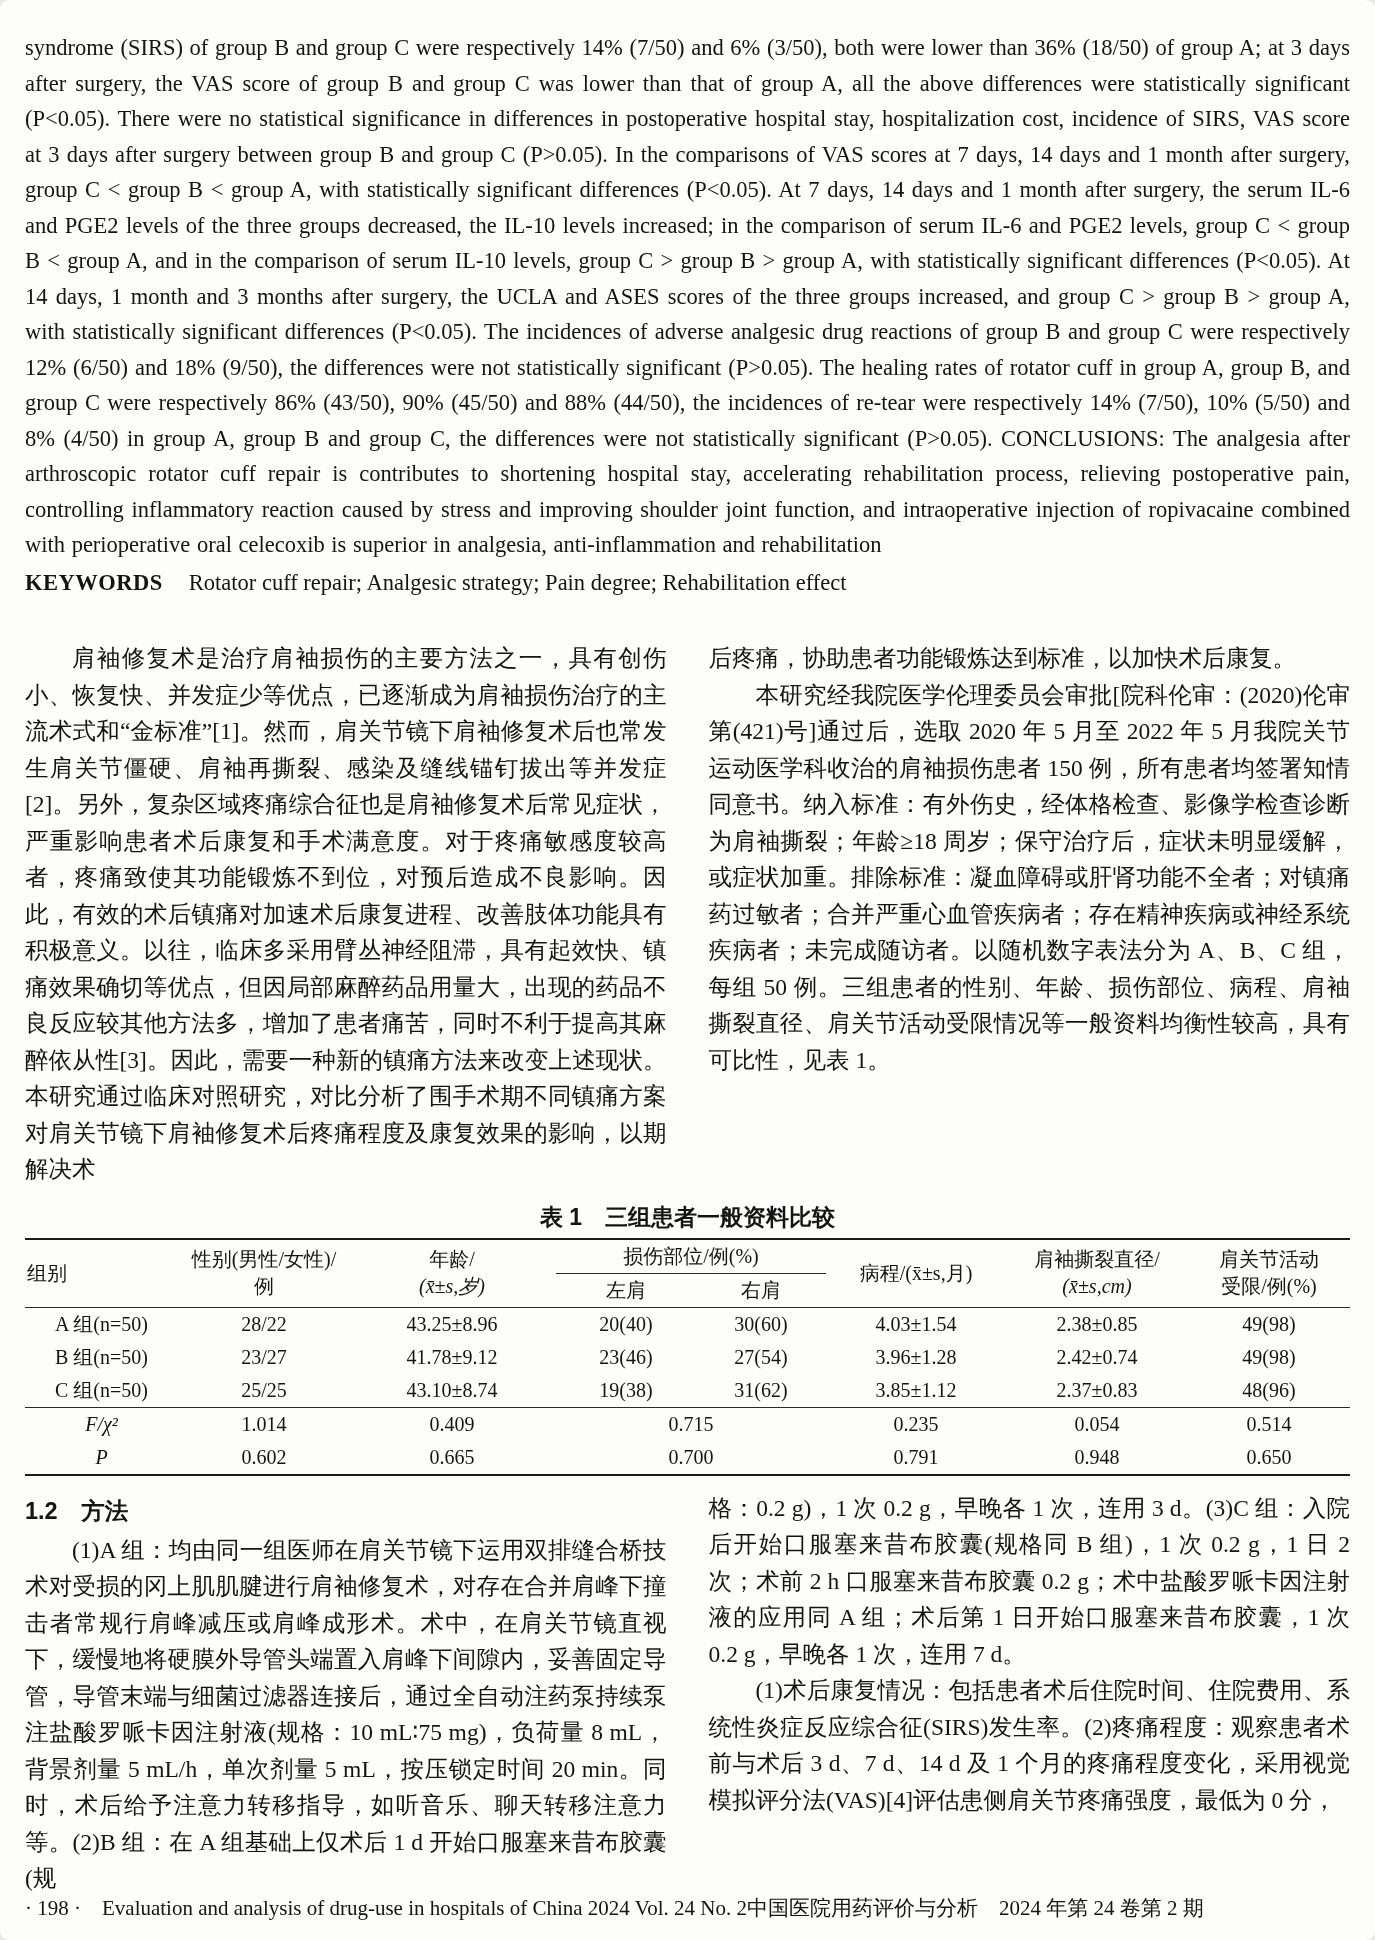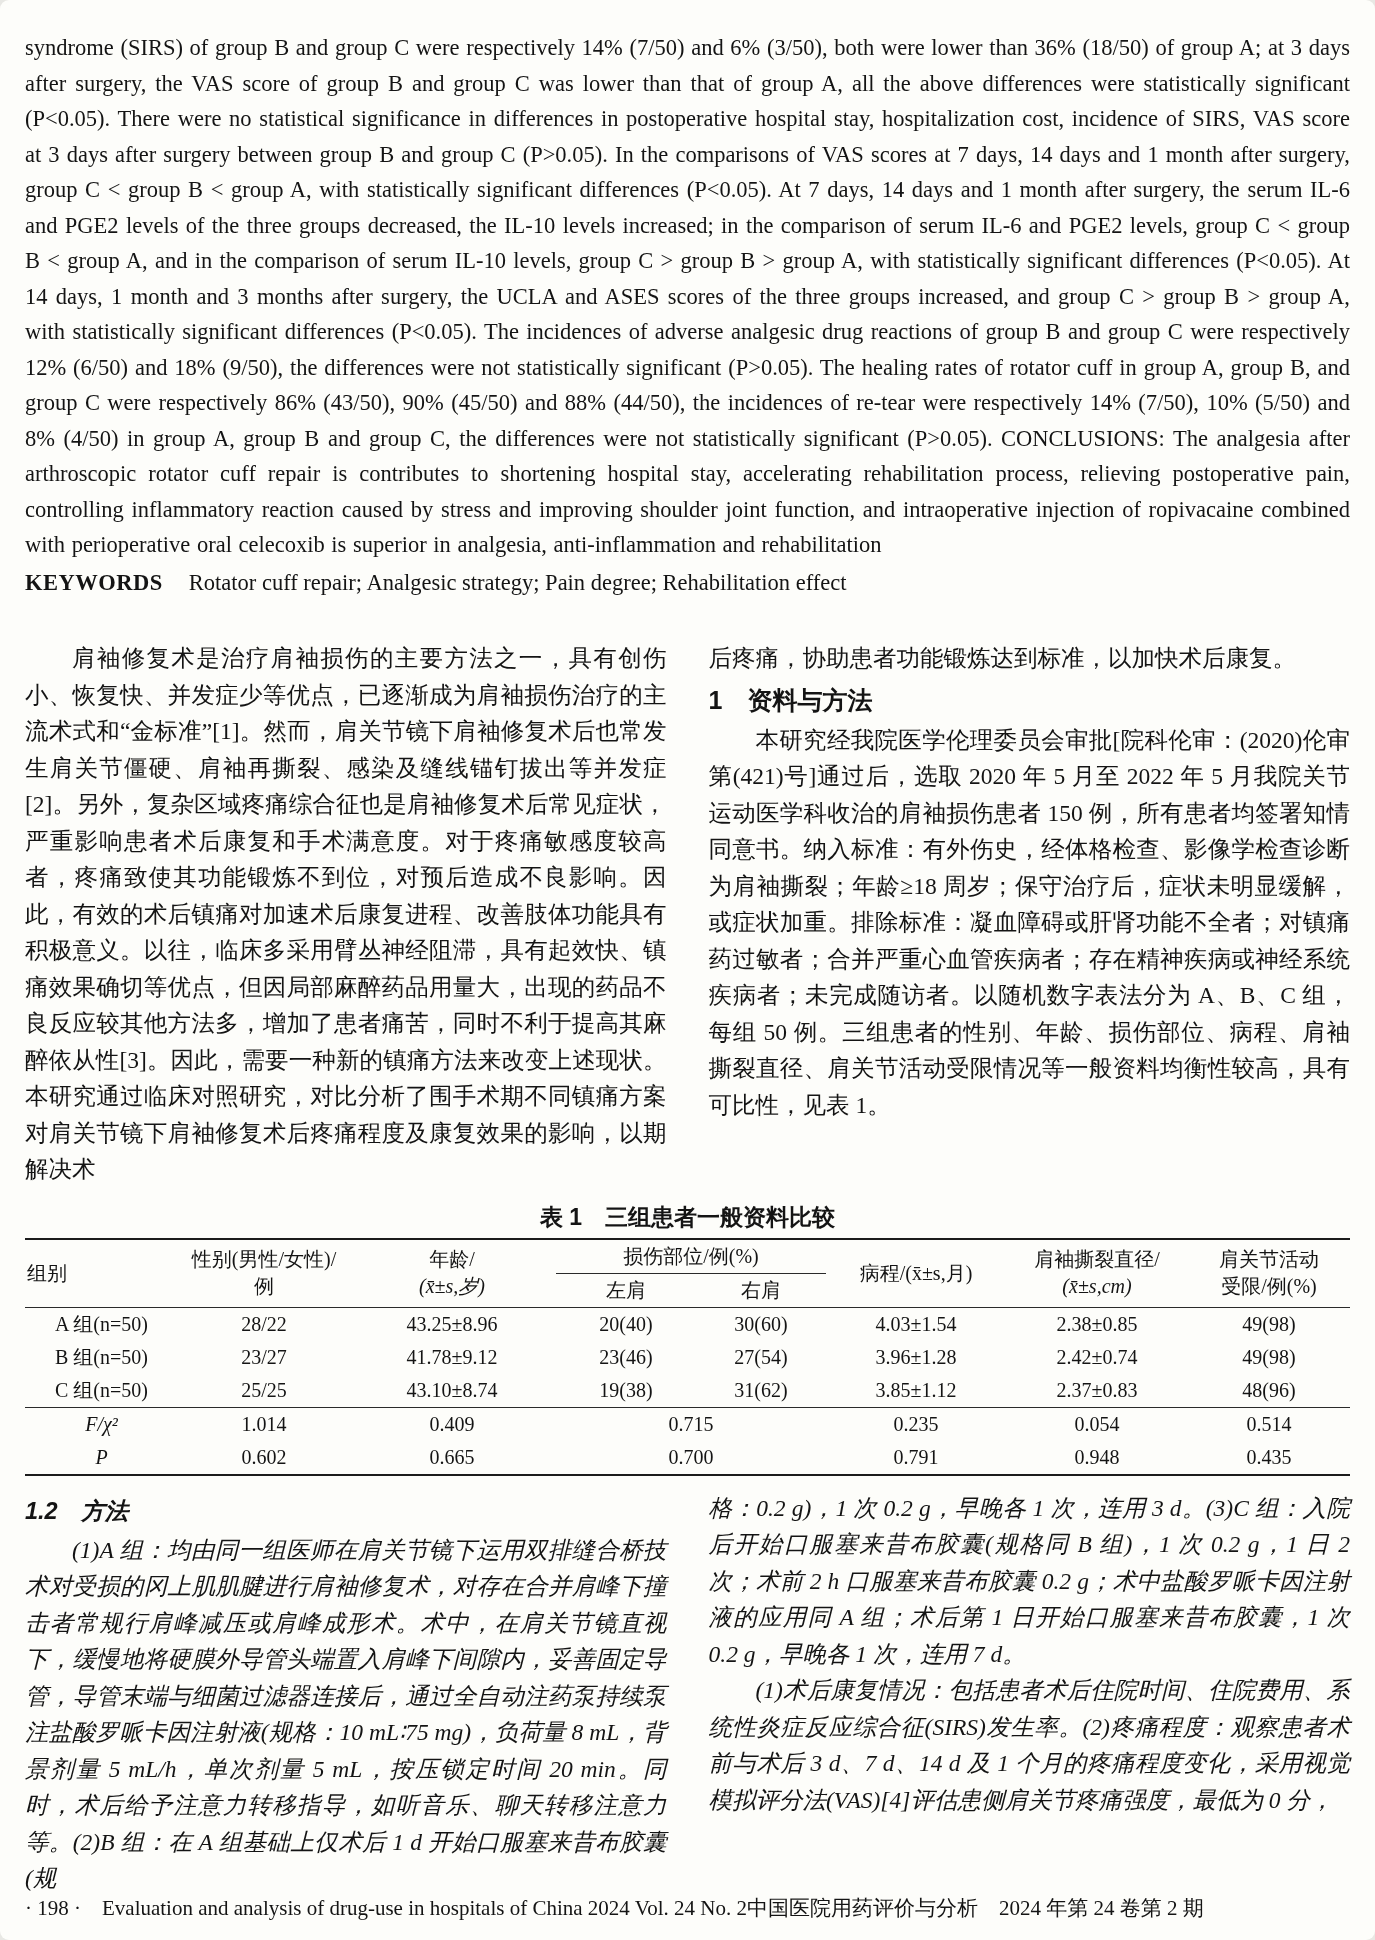--- a/index.html
+++ b/index.html
@@ -27,21 +27,21 @@
   }
   .kw-label{font-weight:bold;letter-spacing:.5px;margin-right:26px;}
   
   .cols{
     display:flex;gap:42px;
     font-size:23.5px;line-height:36.5px;
     text-align:justify;
     justify-content:center;
   }
   .cols.first{margin-top:40px;}
-  .cols.second{margin-top:14px;font-style:italic;}
+  .cols.second{margin-top:14px;}
   .col{flex:1 1 0;min-width:0;}
   .cjk-para{text-indent:2em;margin:0;}
   .cjk-cont{margin:0;}
   .h1-cn{
     font-family:"Liberation Sans","DejaVu Sans",sans-serif;
     font-weight:bold;font-size:25px;line-height:40px;
     margin:3px 0 2px 0;text-align:left;
   }
   .h2-cn{
     font-family:"Liberation Sans","DejaVu Sans",sans-serif;
@@ -96,21 +96,20 @@
   <div class="kw-line">
     <span class="kw-label">KEYWORDS</span><span>Rotator cuff repair; Analgesic strategy; Pain degree; Rehabilitation effect</span>
   </div>
 
   <div class="cols first">
     <div class="col">
       <p class="cjk-para">肩袖修复术是治疗肩袖损伤的主要方法之一，具有创伤小、恢复快、并发症少等优点，已逐渐成为肩袖损伤治疗的主流术式和“金标准”[1]。然而，肩关节镜下肩袖修复术后也常发生肩关节僵硬、肩袖再撕裂、感染及缝线锚钉拔出等并发症[2]。另外，复杂区域疼痛综合征也是肩袖修复术后常见症状，严重影响患者术后康复和手术满意度。对于疼痛敏感度较高者，疼痛致使其功能锻炼不到位，对预后造成不良影响。因此，有效的术后镇痛对加速术后康复进程、改善肢体功能具有积极意义。以往，临床多采用臂丛神经阻滞，具有起效快、镇痛效果确切等优点，但因局部麻醉药品用量大，出现的药品不良反应较其他方法多，增加了患者痛苦，同时不利于提高其麻醉依从性[3]。因此，需要一种新的镇痛方法来改变上述现状。本研究通过临床对照研究，对比分析了围手术期不同镇痛方案对肩关节镜下肩袖修复术后疼痛程度及康复效果的影响，以期解决术</p>
     </div>
     <div class="col">
       <p class="cjk-cont">后疼痛，协助患者功能锻炼达到标准，以加快术后康复。</p>
-      <div class="h1-cn">1　资料与方法</div>
       <p class="cjk-para">本研究经我院医学伦理委员会审批[院科伦审：(2020)伦审第(421)号]通过后，选取 2020 年 5 月至 2022 年 5 月我院关节运动医学科收治的肩袖损伤患者 150 例，所有患者均签署知情同意书。纳入标准：有外伤史，经体格检查、影像学检查诊断为肩袖撕裂；年龄≥18 周岁；保守治疗后，症状未明显缓解，或症状加重。排除标准：凝血障碍或肝肾功能不全者；对镇痛药过敏者；合并严重心血管疾病者；存在精神疾病或神经系统疾病者；未完成随访者。以随机数字表法分为 A、B、C 组，每组 50 例。三组患者的性别、年龄、损伤部位、病程、肩袖撕裂直径、肩关节活动受限情况等一般资料均衡性较高，具有可比性，见表 1。</p>
     </div>
   </div>
 
   <div class="tbl-title">表 1　三组患者一般资料比较</div>
 
   <table class="data">
     <colgroup>
       <col style="width:155px">
         <col style="width:168px">
@@ -188,21 +187,21 @@
         <td>0.054</td>
         <td>0.514</td>
       </tr>
       <tr>
         <td class="rowlabel ital">P</td>
         <td>0.602</td>
         <td>0.665</td>
         <td colspan="2">0.700</td>
         <td>0.791</td>
         <td>0.948</td>
-        <td>0.435</td>
+        <td>0.650</td>
       </tr>
     </tbody>
   </table>
 
   <div class="cols second">
     <div class="col">
       <div class="h2-cn">1.2　方法</div>
       <p class="cjk-para">(1)A 组：均由同一组医师在肩关节镜下运用双排缝合桥技术对受损的冈上肌肌腱进行肩袖修复术，对存在合并肩峰下撞击者常规行肩峰减压或肩峰成形术。术中，在肩关节镜直视下，缓慢地将硬膜外导管头端置入肩峰下间隙内，妥善固定导管，导管末端与细菌过滤器连接后，通过全自动注药泵持续泵注盐酸罗哌卡因注射液(规格：10 mL∶75 mg)，负荷量 8 mL，背景剂量 5 mL/h，单次剂量 5 mL，按压锁定时间 20 min。同时，术后给予注意力转移指导，如听音乐、聊天转移注意力等。(2)B 组：在 A 组基础上仅术后 1 d 开始口服塞来昔布胶囊(规</p>
     </div>
     <div class="col">

